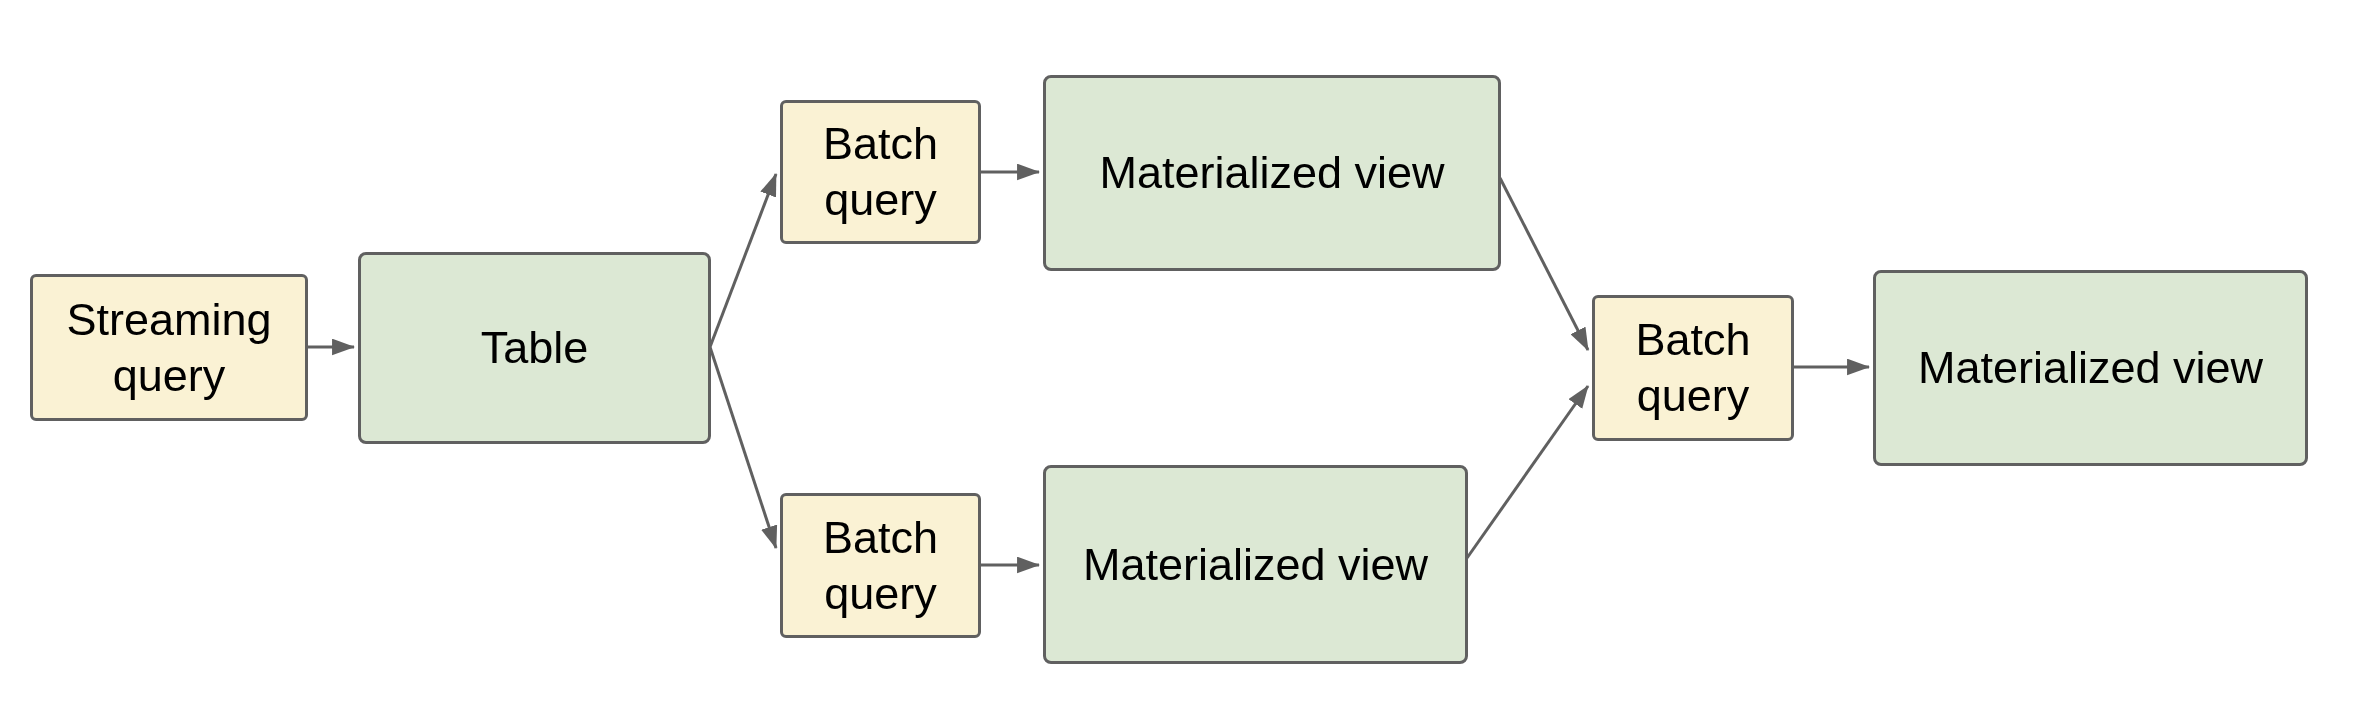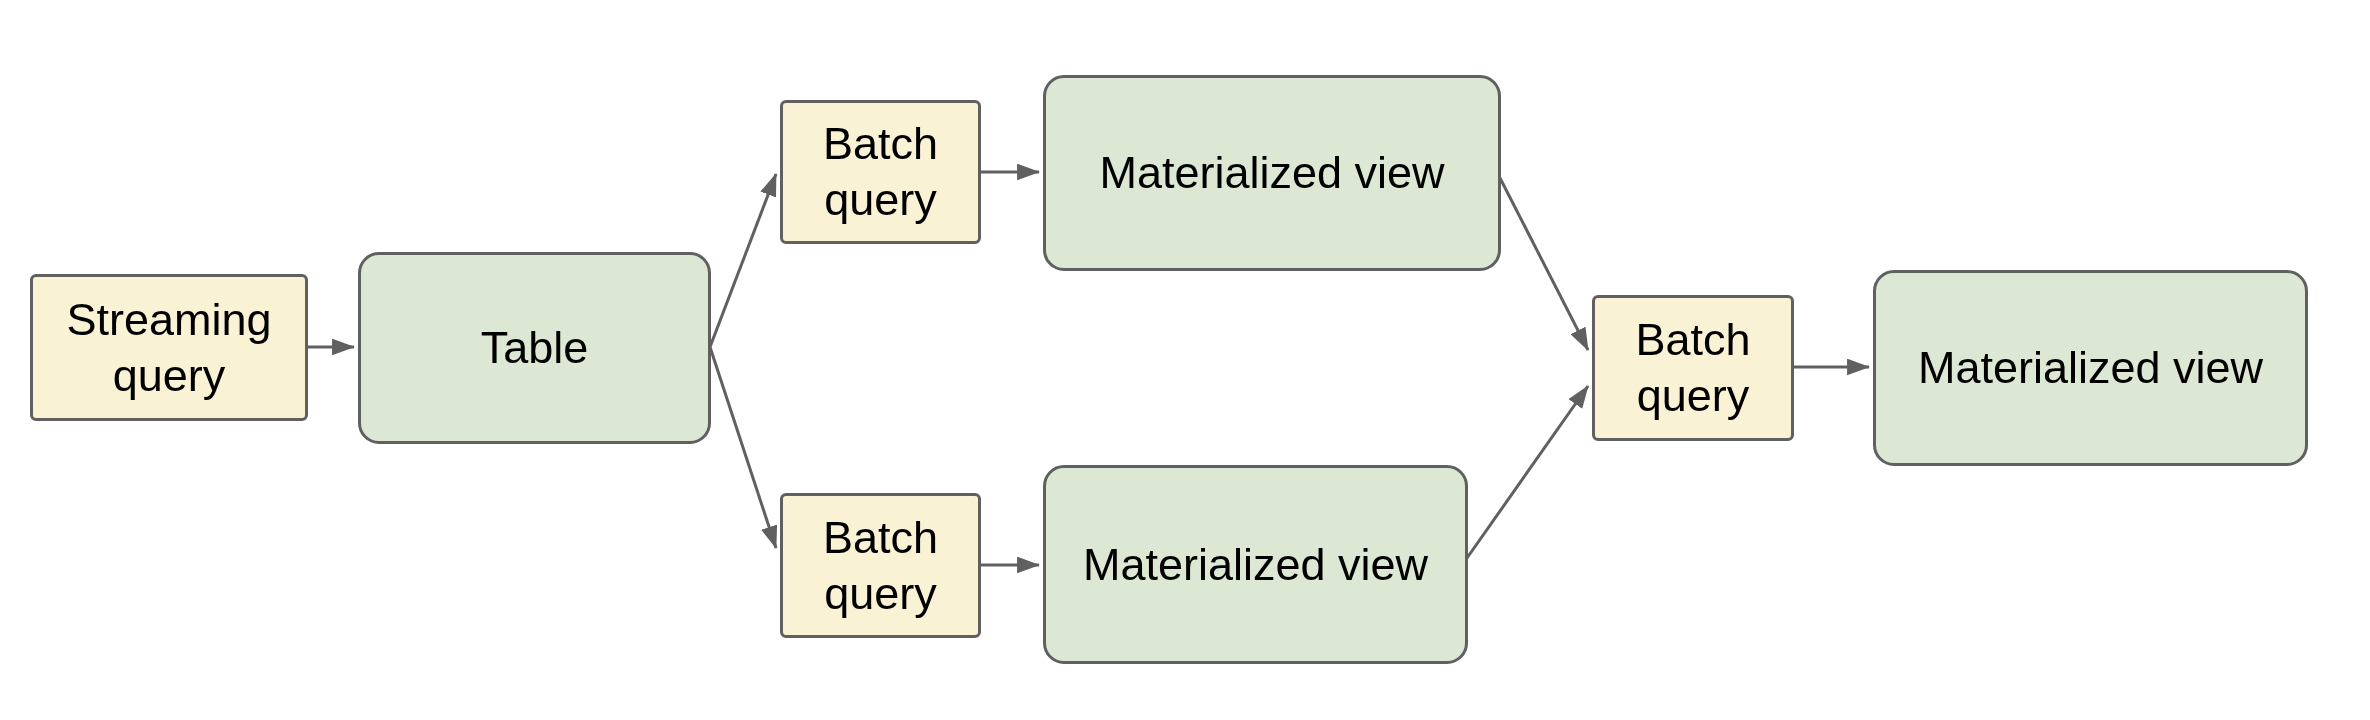--- a/index.html
+++ b/index.html
@@ -36,21 +36,21 @@
     position: absolute;
     display: flex;
     align-items: center;
     justify-content: center;
     text-align: center;
     border: 3px solid var(--node-border);
     font-size: 45px;
     line-height: 1.24;
   }
   .node.query { background: var(--query-fill); border-radius: 6px; }
-  .node.store { background: var(--store-fill); border-radius: 21px; }
+  .node.store { background: var(--store-fill); border-radius: 8px; }
 
   
   .n-streaming   { left: 30px;   top: 274px; width: 278px; height: 147px; }
   .n-table       { left: 358px;  top: 252px; width: 353px; height: 192px; }
   .n-batch-top   { left: 780px;  top: 100px; width: 201px; height: 144px; }
   .n-mv-top      { left: 1043px; top: 75px;  width: 458px; height: 196px; }
   .n-batch-bot   { left: 780px;  top: 493px; width: 201px; height: 145px; }
   .n-mv-bot      { left: 1043px; top: 465px; width: 425px; height: 199px; }
   .n-batch-final { left: 1592px; top: 295px; width: 202px; height: 146px; }
   .n-mv-final    { left: 1873px; top: 270px; width: 435px; height: 196px; }

